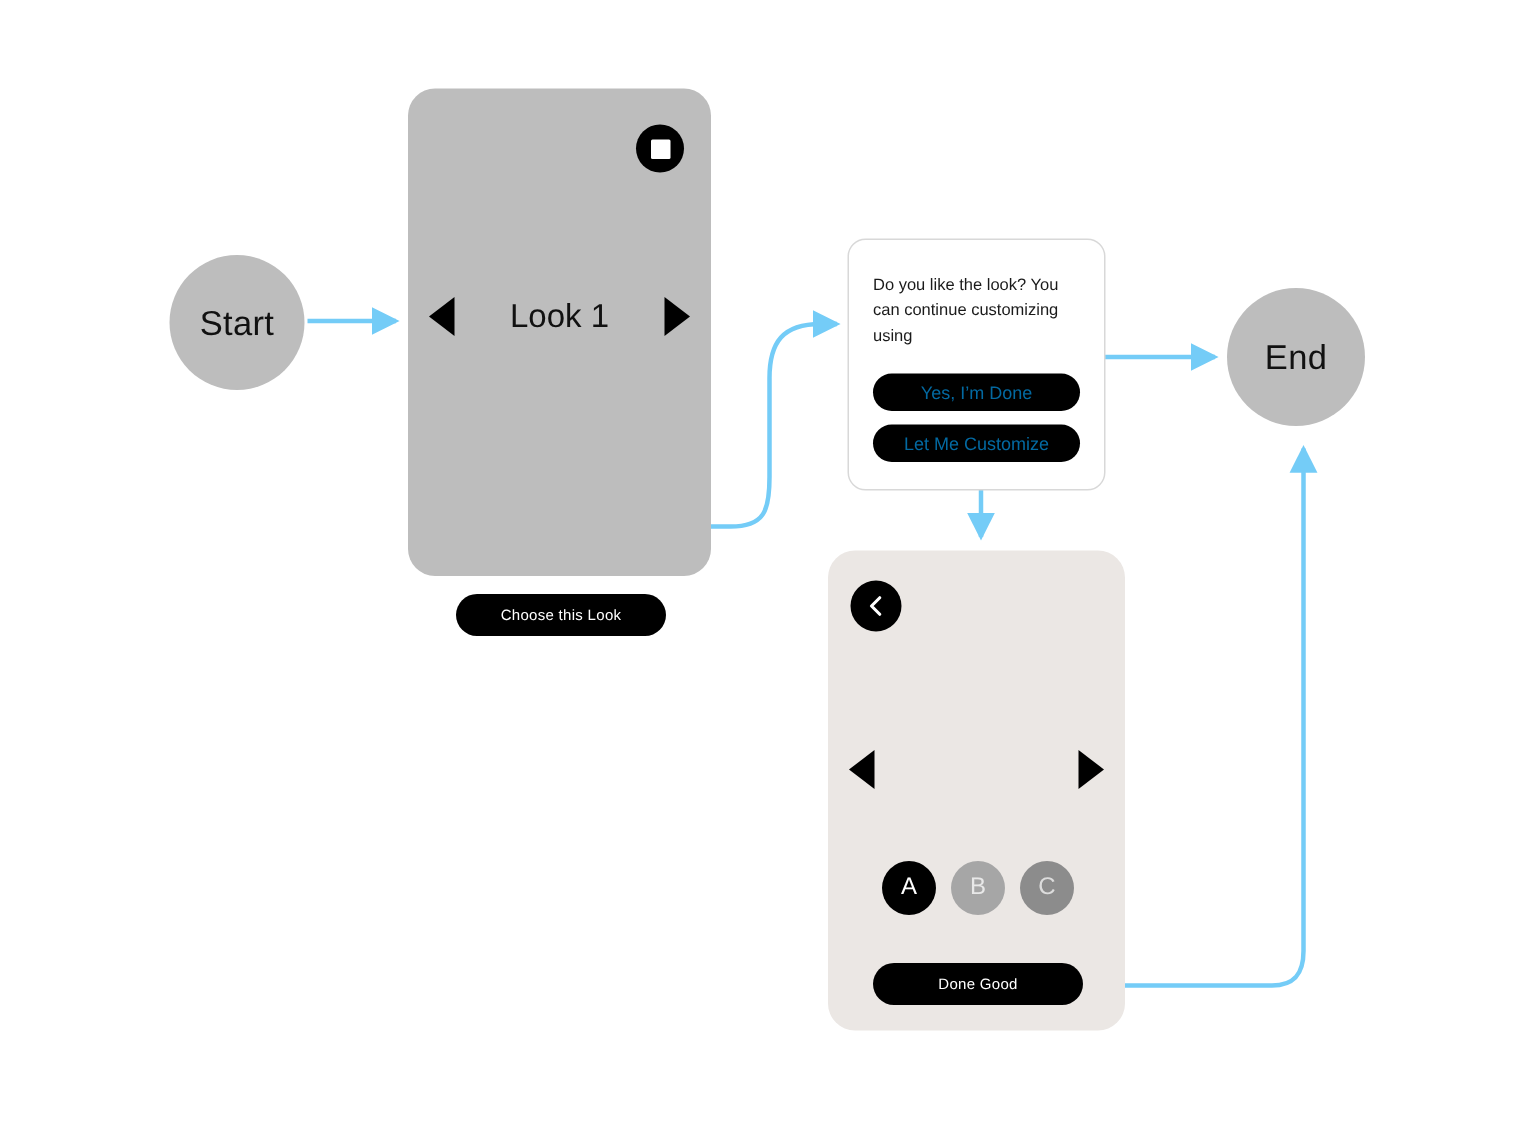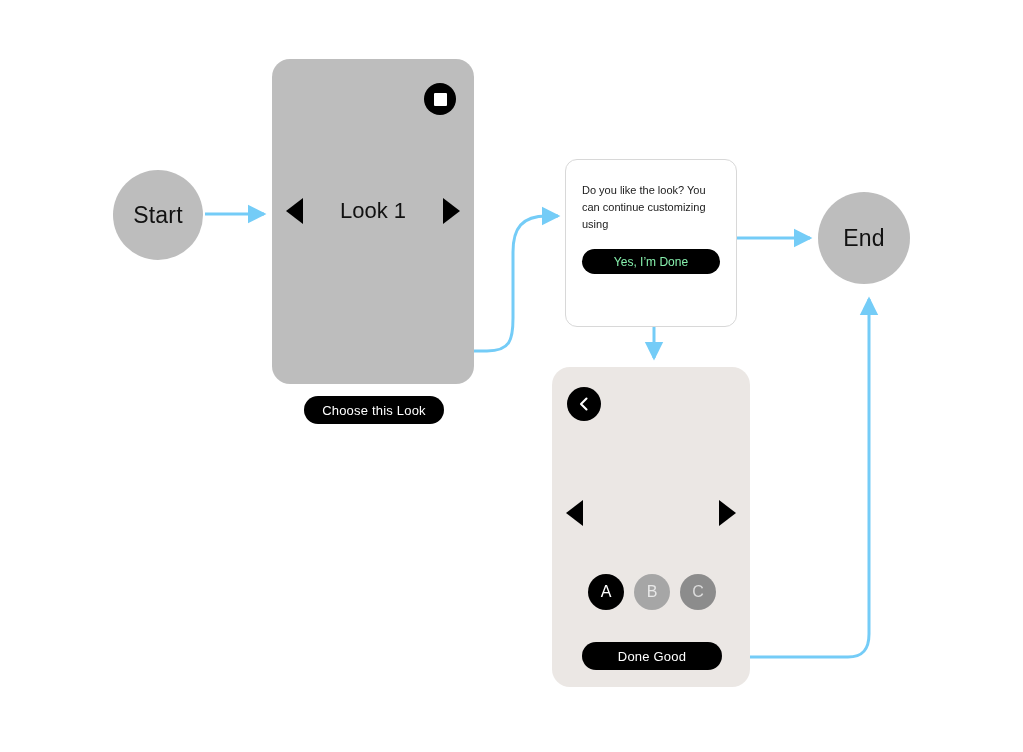--- a/index.html
+++ b/index.html
@@ -115,21 +115,21 @@
 
   
   .pill {
     position: absolute;
     background: #000000;
     color: #ffffff;
     border-radius: 999px;
     display: flex;
     align-items: center;
     justify-content: center;
-    font-size: 13px;
+    font-size: 10px;
     letter-spacing: 0.2px;
     box-sizing: border-box;
     border: none;
     font-family: "Liberation Sans", sans-serif;
   }
   #btn-choose-look {
     left: 32px;
     top: 337px;
     width: 140px;
     height: 28px;
@@ -160,21 +160,21 @@
     line-height: 17px;
     color: #1a1a1a;
     margin: 0 0 16px 0;
   }
   .dlg-btn {
     position: relative;
     width: 138px;
     height: 25px;
     margin: 0 auto 9px auto;
     background: #000000;
-    color: #86efac;
+    color: #0369a1;
     border-radius: 999px;
     display: flex;
     align-items: center;
     justify-content: center;
     font-size: 12px;
     border: none;
     font-family: "Liberation Sans", sans-serif;
   }
 
   
@@ -270,20 +270,21 @@
       <span class="look-title">Look 1</span>
       <span class="tri tri-right"></span>
     </div>
 
     <button id="btn-choose-look" class="pill">Choose this Look</button>
   </div>
 
   <div id="dialog">
     <p id="dialog-text">Do you like the look? You can continue customizing using</p>
     <button class="dlg-btn">Yes, I’m Done</button>
+    <button class="dlg-btn">Let Me Customize</button>
   </div>
 
   <div id="phone-customize" class="phone">
 
     <div id="btn-back">
       <svg width="16" height="16" viewBox="0 0 16 16" aria-hidden="true">
         <path d="M10.5 2.5 L5 8 L10.5 13.5" fill="none" stroke="#ffffff" stroke-width="2.1" stroke-linecap="round" stroke-linejoin="round"></path>
       </svg>
     </div>
 

